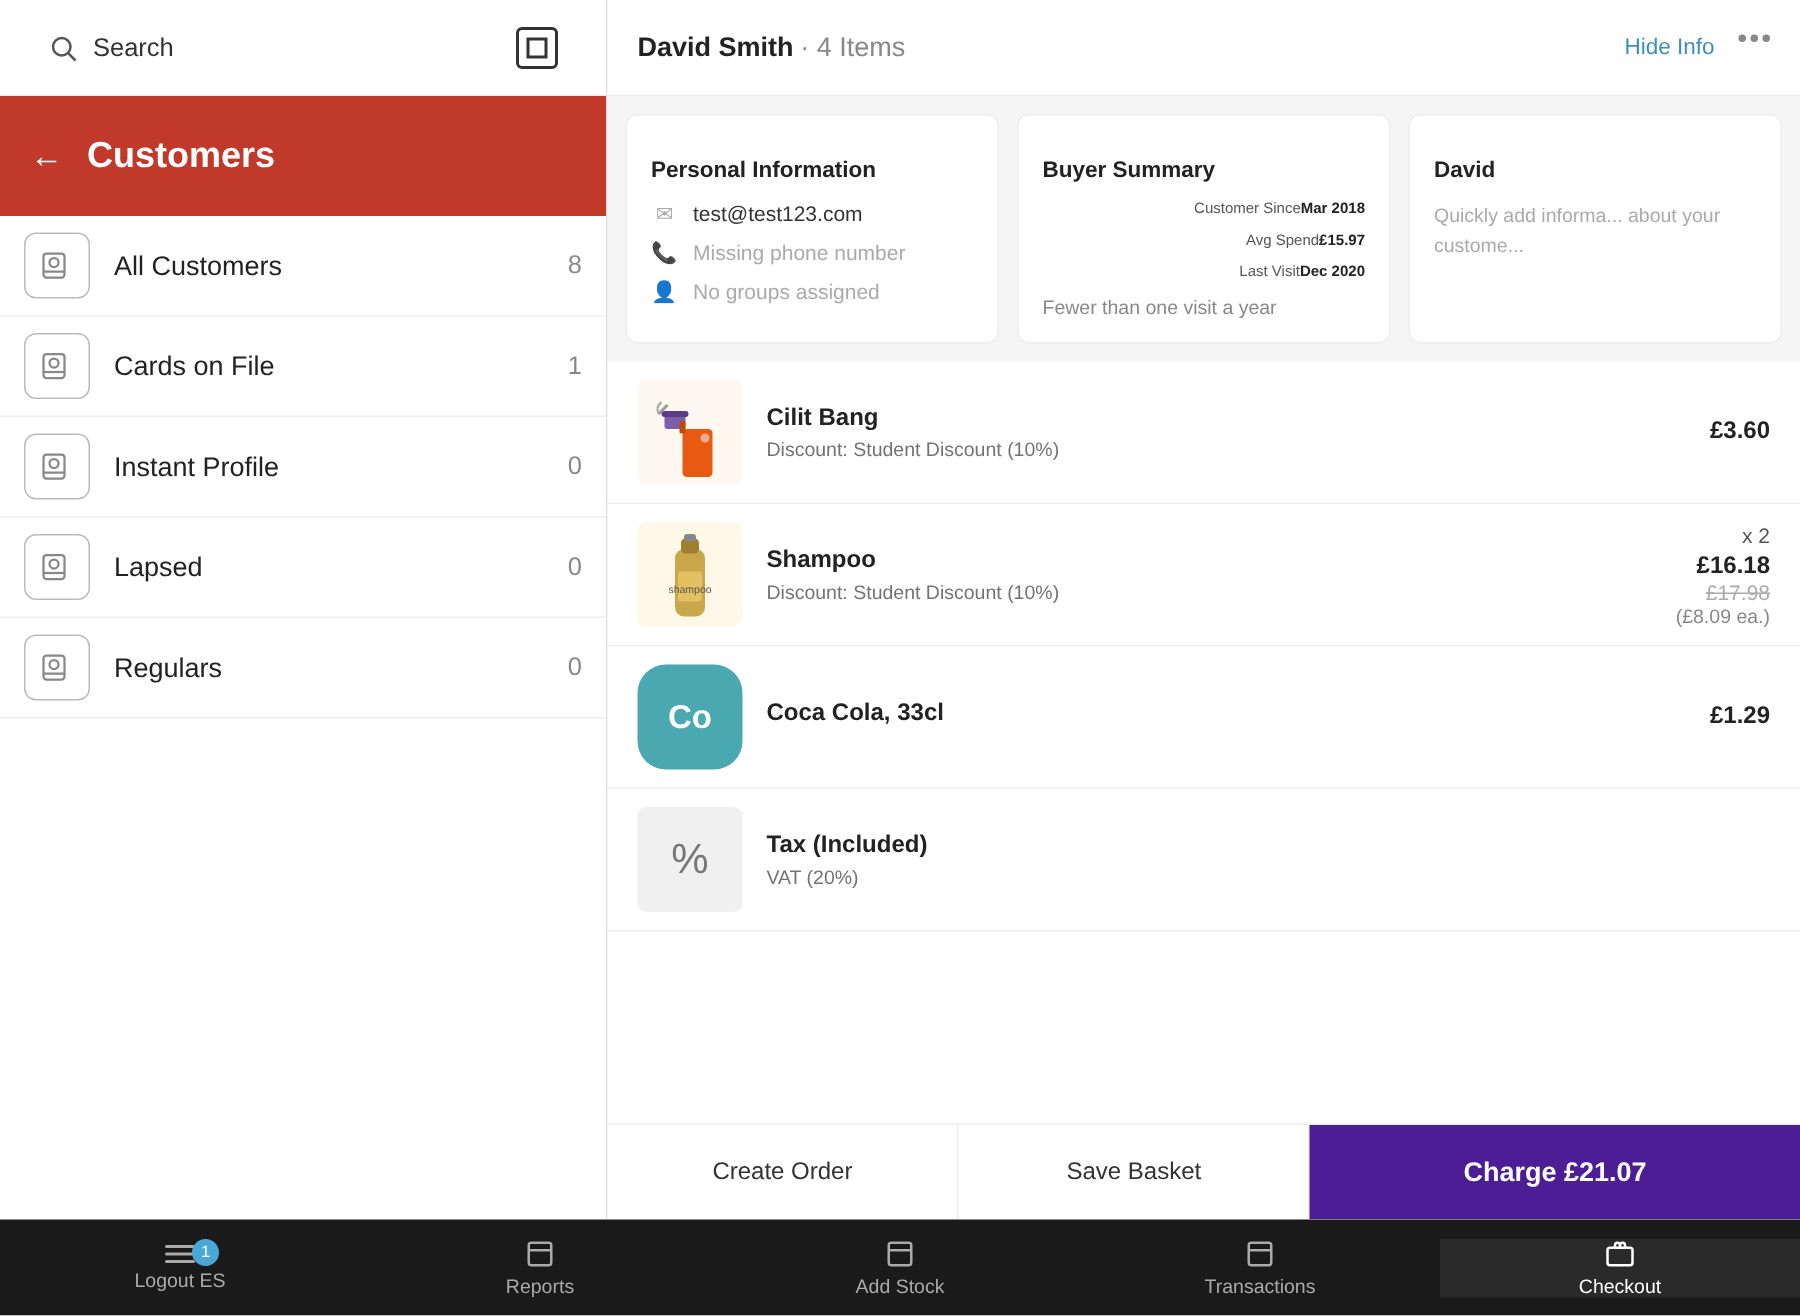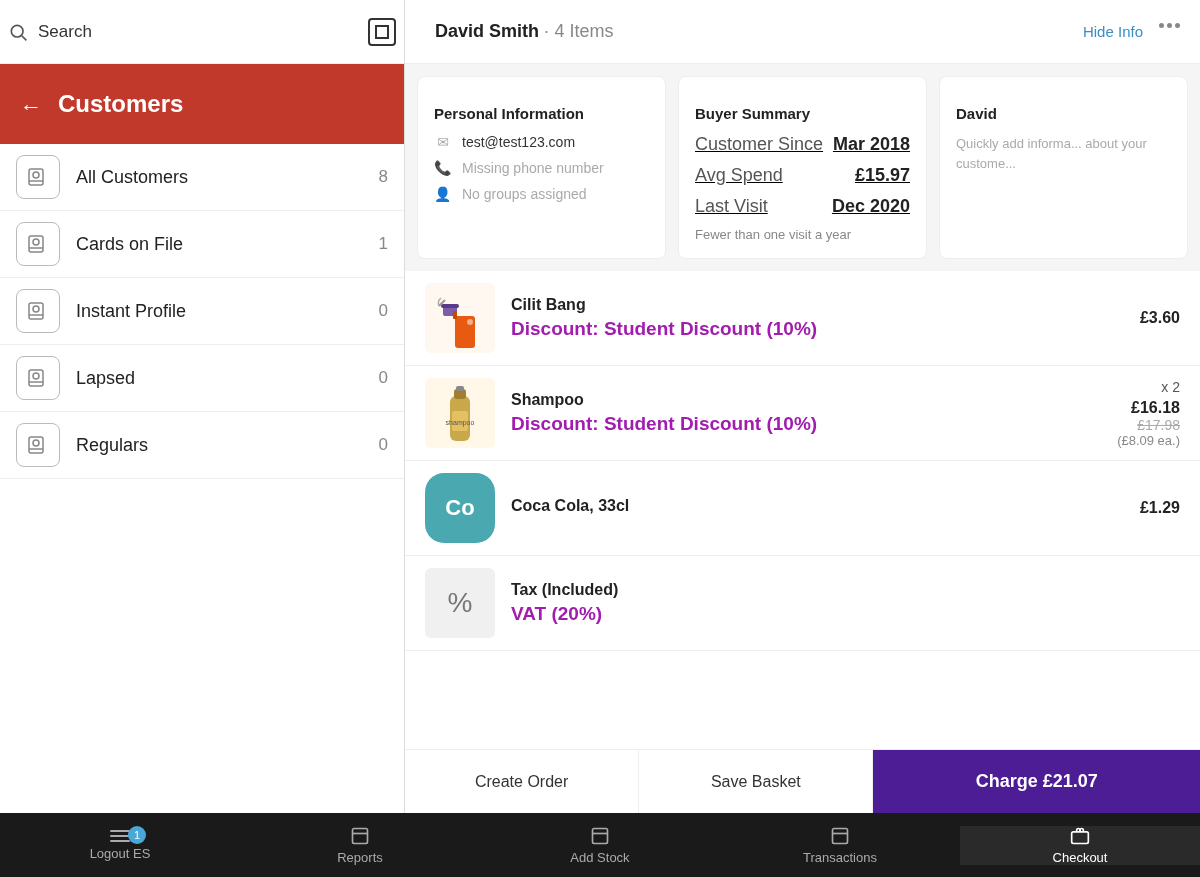--- a/index.html
+++ b/index.html
@@ -3,71 +3,71 @@
   <meta charset="utf-8">
   <style>
     * { box-sizing: border-box; margin: 0; padding: 0; }
     body { font-family: -apple-system, BlinkMacSystemFont, 'Segoe UI', sans-serif; background: #f5f5f5; width: 1200px; height: 877px; overflow: hidden; display: flex; flex-direction: column; }
 
     .main-layout { display: flex; flex: 1; overflow: hidden; }
 
     
     .sidebar { width: 405px; min-width: 405px; background: #fff; display: flex; flex-direction: column; border-right: 1px solid #ddd; }
 
-    .sidebar-search { padding: 10px 8px; display: flex; align-items: center; justify-content: space-between; border-bottom: 1px solid #eee; height: 64px; }
+    .sidebar-search { padding: 10px 32px; display: flex; align-items: center; justify-content: space-between; border-bottom: 1px solid #eee; height: 64px; }
     .search-left { display: flex; align-items: center; gap: 10px; color: #555; font-size: 17px; }
     .search-icon-svg { width: 20px; height: 20px; }
     .scan-icon { width: 28px; height: 28px; border: 2px solid #333; border-radius: 4px; display: flex; align-items: center; justify-content: center; }
     .scan-inner { width: 14px; height: 14px; border: 2px solid #333; }
 
     .sidebar-header { background: #c0392b; color: #fff; padding: 18px 20px; display: flex; align-items: center; gap: 16px; height: 80px; }
     .back-btn { color: #fff; font-size: 22px; cursor: pointer; }
     .sidebar-title { font-size: 24px; font-weight: 600; }
 
     .sidebar-nav { flex: 1; overflow-y: auto; }
     .nav-item { display: flex; align-items: center; padding: 0 16px; height: 67px; border-bottom: 1px solid #eee; cursor: pointer; }
     .nav-icon { width: 44px; height: 44px; border: 1.5px solid #bbb; border-radius: 8px; display: flex; align-items: center; justify-content: center; margin-right: 16px; flex-shrink: 0; }
     .nav-icon svg { width: 24px; height: 24px; stroke: #888; fill: none; stroke-width: 1.5; }
     .nav-label { flex: 1; font-size: 18px; color: #222; }
     .nav-count { font-size: 17px; color: #888; }
 
     
     .right-panel { flex: 1; display: flex; flex-direction: column; background: #f5f5f5; overflow: hidden; }
 
     .right-header { background: #fff; padding: 16px 20px; display: flex; align-items: center; justify-content: space-between; border-bottom: 1px solid #eee; height: 64px; }
-    .customer-title { font-size: 18px; font-weight: 600; color: #222; margin-left: 10px; }
+    .customer-title { font-size: 18px; font-weight: 600; color: #222; }
     .items-count { font-size: 18px; color: #888; font-weight: 400; }
     .header-actions { display: flex; align-items: flex-start; gap: 16px; }
     .hide-info-btn { color: #3a8fc0; font-size: 15px; cursor: pointer; font-weight: 500; }
     .more-btn { display: flex; gap: 3px; align-items: center; cursor: pointer; }
     .dot { width: 5px; height: 5px; border-radius: 50%; background: #888; }
 
     .info-cards { display: flex; gap: 0; padding: 12px 12px; gap: 12px; }
     .info-card { background: #fff; border-radius: 8px; padding: 16px; flex: 1; border: 1px solid #eee; }
     .info-card-title { font-size: 15px; font-weight: 700; margin-bottom: 12px; color: #222; margin-top: 12px; }
     .info-row { display: flex; align-items: center; gap: 10px; margin-bottom: 10px; font-size: 14px; color: #333; }
     .info-row.muted { color: #aaa; }
     .info-icon { width: 18px; text-align: center; color: #aaa; font-size: 14px; }
 
-    .buyer-row { display: flex; justify-content: space-between; margin-bottom: 10px; font-size: 18px; text-decoration: underline; }
+    .buyer-row { display: flex; justify-content: flex-end; margin-bottom: 10px; font-size: 10px; }
     .buyer-label { color: #555; }
     .buyer-value { font-weight: 600; color: #222; }
     .buyer-note { font-size: 13px; color: #888; margin-top: 6px; }
 
     .notes-text { font-size: 13px; color: #aaa; line-height: 1.5; }
 
     
     .items-list { flex: 1; overflow-y: auto; background: #fff; margin: 0 0 0 0; }
     .item-row { display: flex; align-items: center; padding: 12px 20px; border-bottom: 1px solid #eee; min-height: 90px; background: #fff; }
     .item-thumb { width: 70px; height: 70px; border-radius: 6px; margin-right: 16px; flex-shrink: 0; display: flex; align-items: center; justify-content: center; overflow: hidden; }
     .item-thumb.teal { background: #4aa8b0; color: #fff; font-size: 22px; font-weight: 600; border-radius: 19px; }
     .item-thumb.gray { background: #f0f0f0; color: #888; font-size: 26px; }
     .item-info { flex: 1; }
     .item-name { font-size: 16px; font-weight: 600; color: #222; margin-bottom: 4px; }
-    .item-desc { font-size: 19px; color: #a21caf; font-weight: bold; }
+    .item-desc { font-size: 13px; color: #737373; }
     .item-pricing { text-align: right; }
     .item-qty { font-size: 14px; color: #555; margin-bottom: 4px; }
     .item-price { font-size: 16px; font-weight: 600; color: #222; }
     .item-price-old { font-size: 14px; color: #aaa; text-decoration: line-through; }
     .item-price-each { font-size: 13px; color: #888; }
 
     
     .bottom-actions { display: flex; border-top: 1px solid #eee; background: #fff; height: 64px; }
     .action-btn { flex: 1; display: flex; align-items: center; justify-content: center; font-size: 16px; color: #333; cursor: pointer; border-right: 1px solid #eee; font-weight: 500; }
     .action-btn.charge { background: #4c1d95; color: #fff; font-size: 18px; font-weight: 600; border-right: none; flex: 1.4; }

